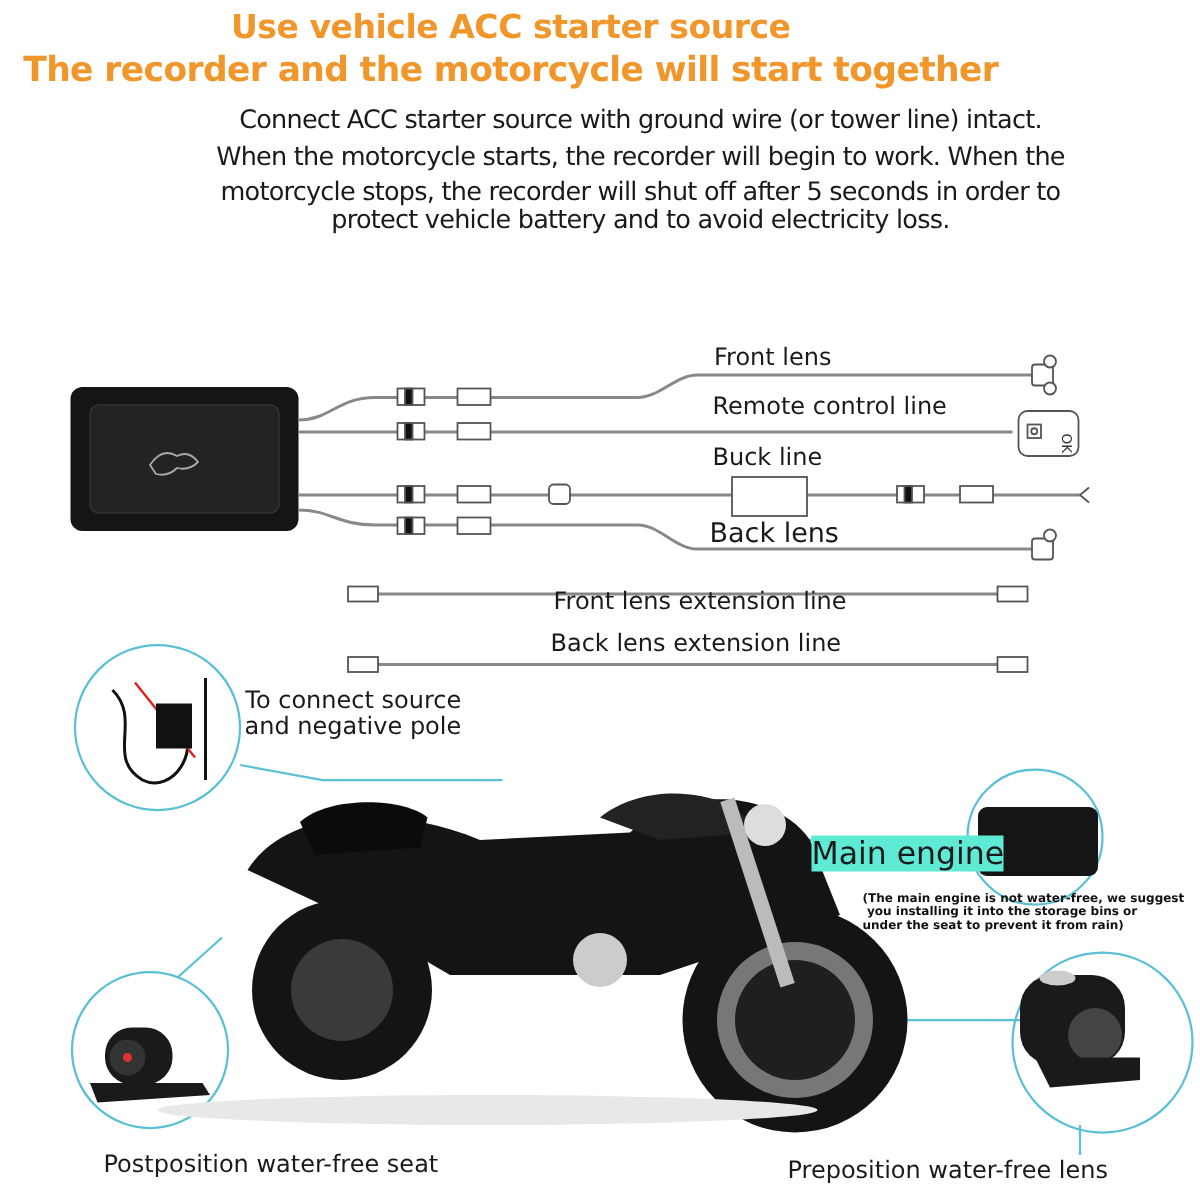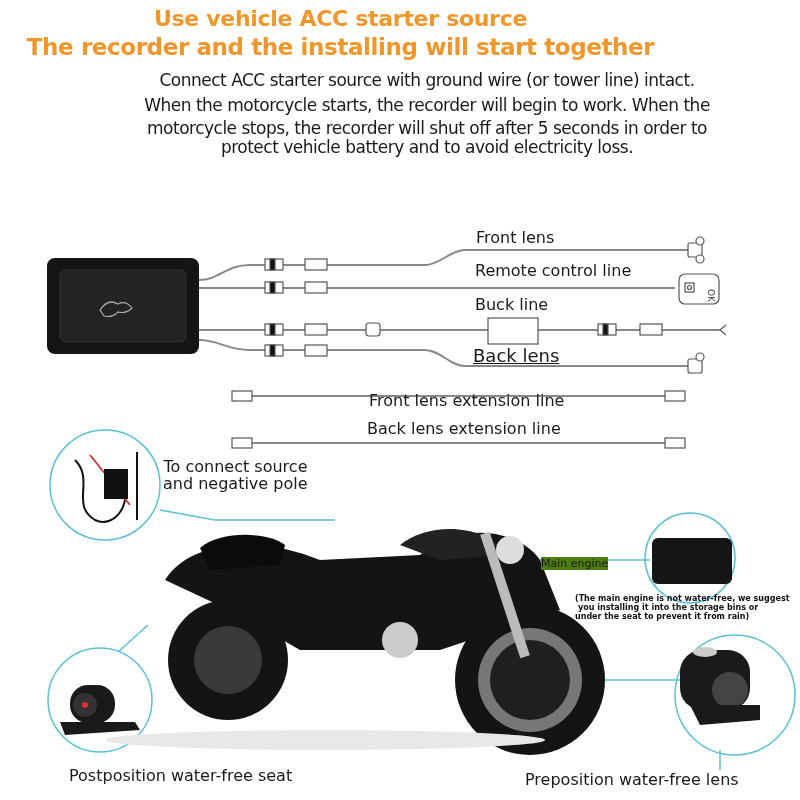--- a/index.html
+++ b/index.html
@@ -10,21 +10,21 @@
   .t2 { top:34px; font-size:23px; letter-spacing:-0.4px; }
   .desc { left:0; width:800px; text-align:center; color:#1a1a1a; font-family:"DejaVu Sans", sans-serif; font-size:17px; letter-spacing:-0.5px; line-height:19px;padding-left:27px; }
   .lbl { color:#1a1a1a; font-family:"DejaVu Sans", sans-serif; white-space:nowrap;text-align:right; }
   .note { font-size:8px; font-weight:bold; color:#111; line-height:9px; font-family:"DejaVu Sans", sans-serif; }
   svg { position:absolute; }
 </style>
 </head>
 <body>
 
 <div class="abs title t1">Use vehicle ACC starter source</div>
-<div class="abs title t2">The recorder and the installing will start together</div>
+<div class="abs title t2">The recorder and the motorcycle will start together</div>
 <div class="abs desc" style="top:71px;">Connect ACC starter source with ground wire (or tower line) intact.</div>
 <div class="abs desc" style="top:96px;">When the motorcycle starts, the recorder will begin to work. When the</div>
 <div class="abs desc" style="top:119px;">motorcycle stops, the recorder will shut off after 5 seconds in order to</div>
 <div class="abs desc" style="top:138px;">protect vehicle battery and to avoid electricity loss.</div>
 
 <svg style="left:0;top:0;" width="800" height="800" viewBox="0 0 800 800">
 
   <g>
     <rect x="47" y="258" width="152" height="96" rx="8" fill="#151515"></rect>
     <rect x="60" y="270" width="126" height="72" rx="6" fill="#232323" stroke="#333"></rect>
@@ -125,28 +125,28 @@
     <rect x="680" y="650" width="70" height="60" rx="22" fill="#1a1a1a"></rect>
     <circle cx="730" cy="690" r="18" fill="#444"></circle>
     <path d="M690 705 L760 705 L760 720 L700 725 z" fill="#1a1a1a"></path>
     <ellipse cx="705" cy="652" rx="12" ry="5" fill="#ccc"></ellipse>
   </g>
 </svg>
 
 <div class="abs lbl" style="left:476px;top:228px;font-size:16px;">Front lens</div>
 <div class="abs lbl" style="left:475px;top:261px;font-size:16px;">Remote control line</div>
 <div class="abs lbl" style="left:475px;top:295px;font-size:16px;">Buck line</div>
-<div class="abs lbl" style="left:473px;top:345px;font-size:18px;text-decoration:underline;">Back lens</div>
+<div class="abs lbl" style="left:473px;top:345px;font-size:18px;">Back lens</div>
 <div class="abs lbl" style="left:369px;top:374px;font-size:16px;margin-top:17px;">Front lens extension line</div>
 <div class="abs lbl" style="left:367px;top:419px;font-size:16px;">Back lens extension line</div>
 
 <div class="abs lbl" style="left:163px;top:458px;font-size:16px;line-height:17px;">
   <div>To connect source</div>
   <div>and negative pole</div>
 </div>
-<div class="abs lbl" style="left:541px;top:557px;font-size:11px;background:#4d7c0f;">Main engine</div>
+<div class="abs lbl" style="left:541px;top:557px;font-size:21px;background:#5eead4;">Main engine</div>
 <div class="abs note" style="left:575px;top:594px;">
   <div>(The main engine is not water-free, we suggest</div>
   <div style="padding-left:3px;">you installing it into the storage bins or</div>
   <div>under the seat to prevent it from rain)</div>
 </div>
 <div class="abs lbl" style="left:69px;top:766px;font-size:16px;">Postposition water-free seat</div>
 <div class="abs lbl" style="left:525px;top:770px;font-size:16px;">Preposition water-free lens</div>
 
 </body></html>

